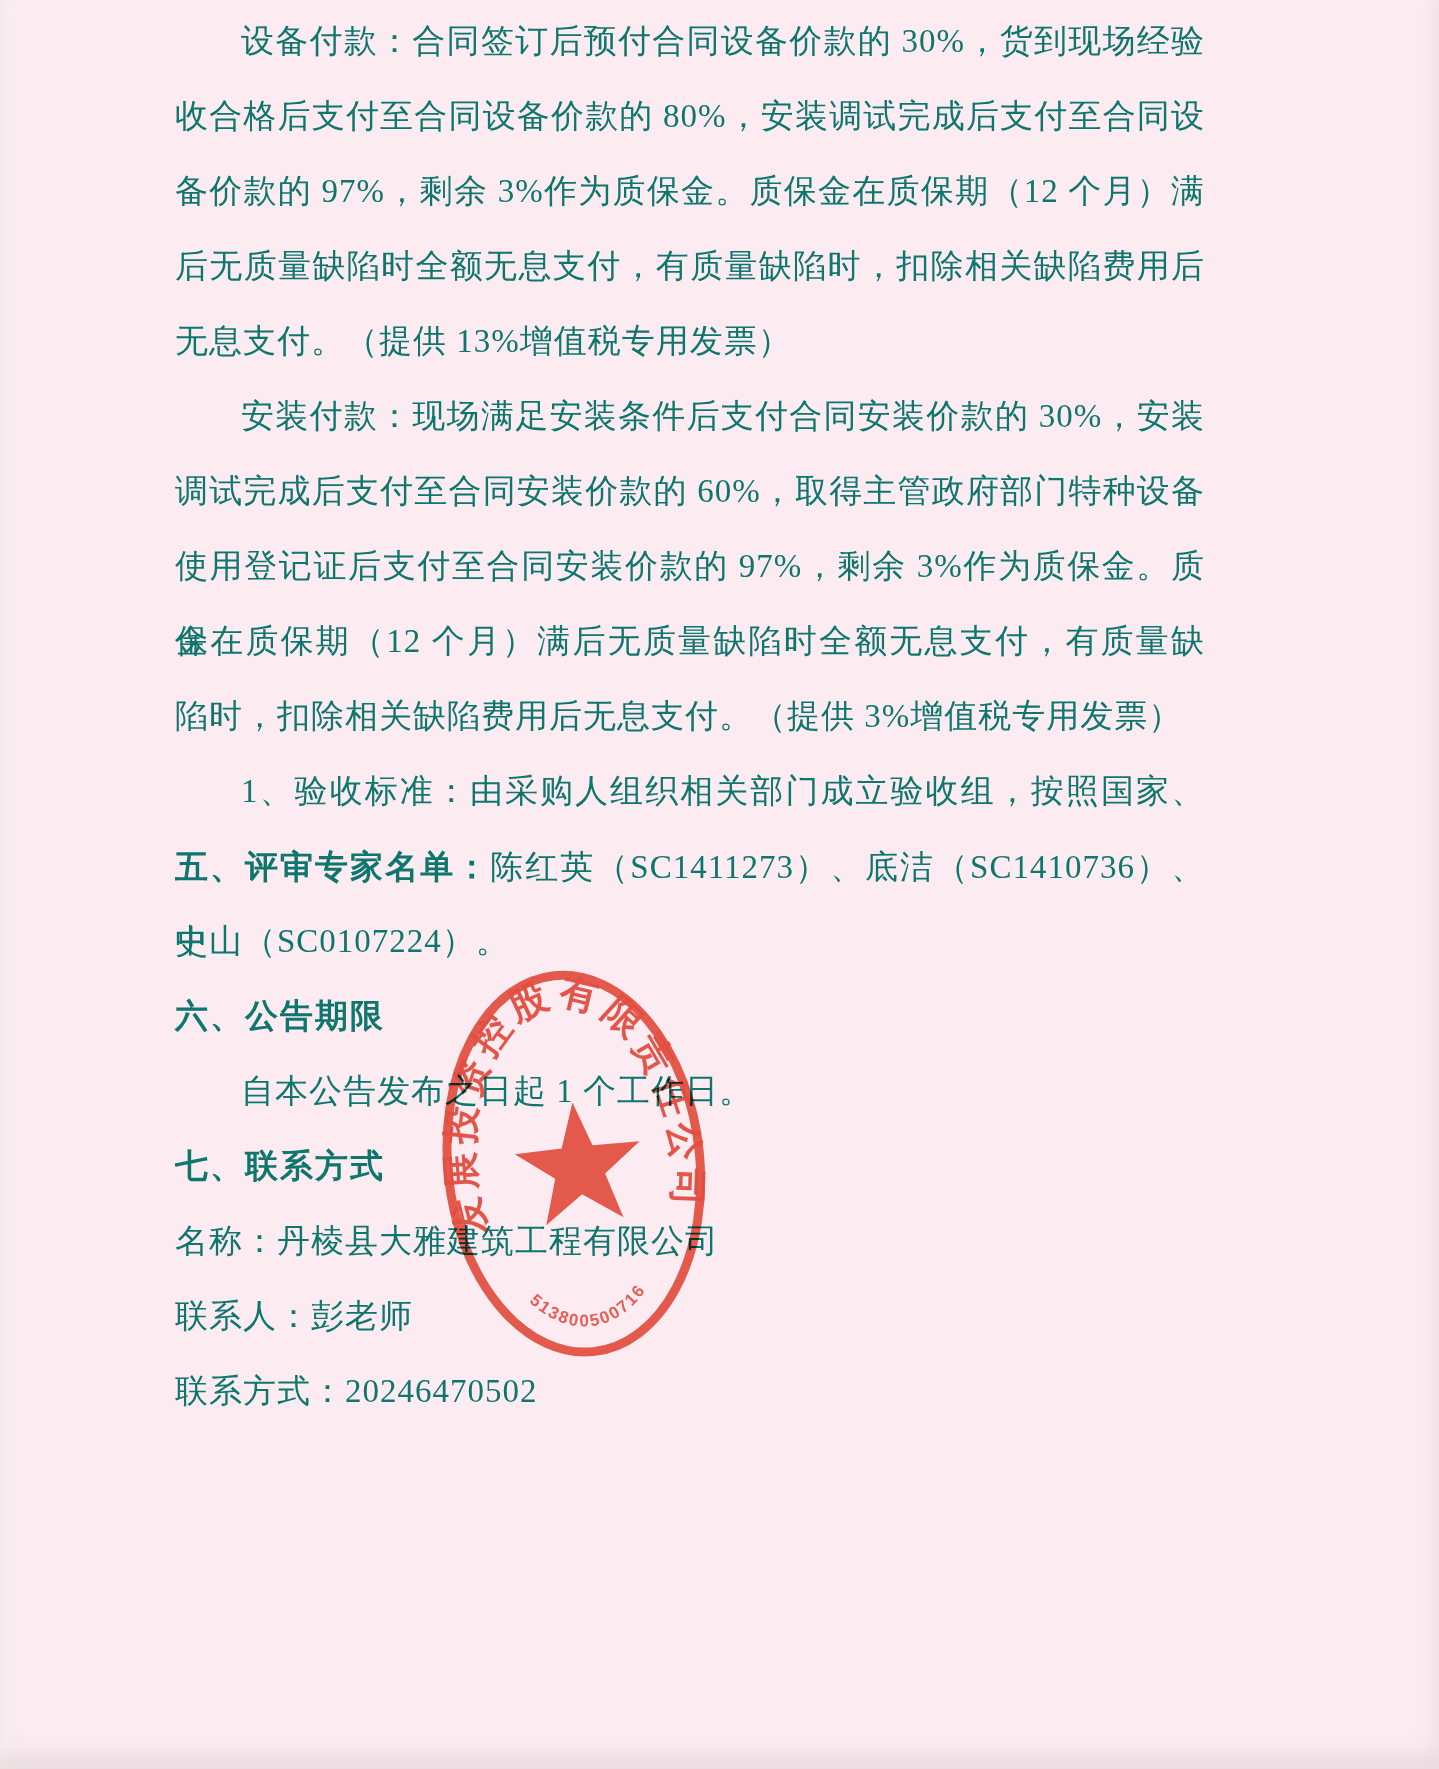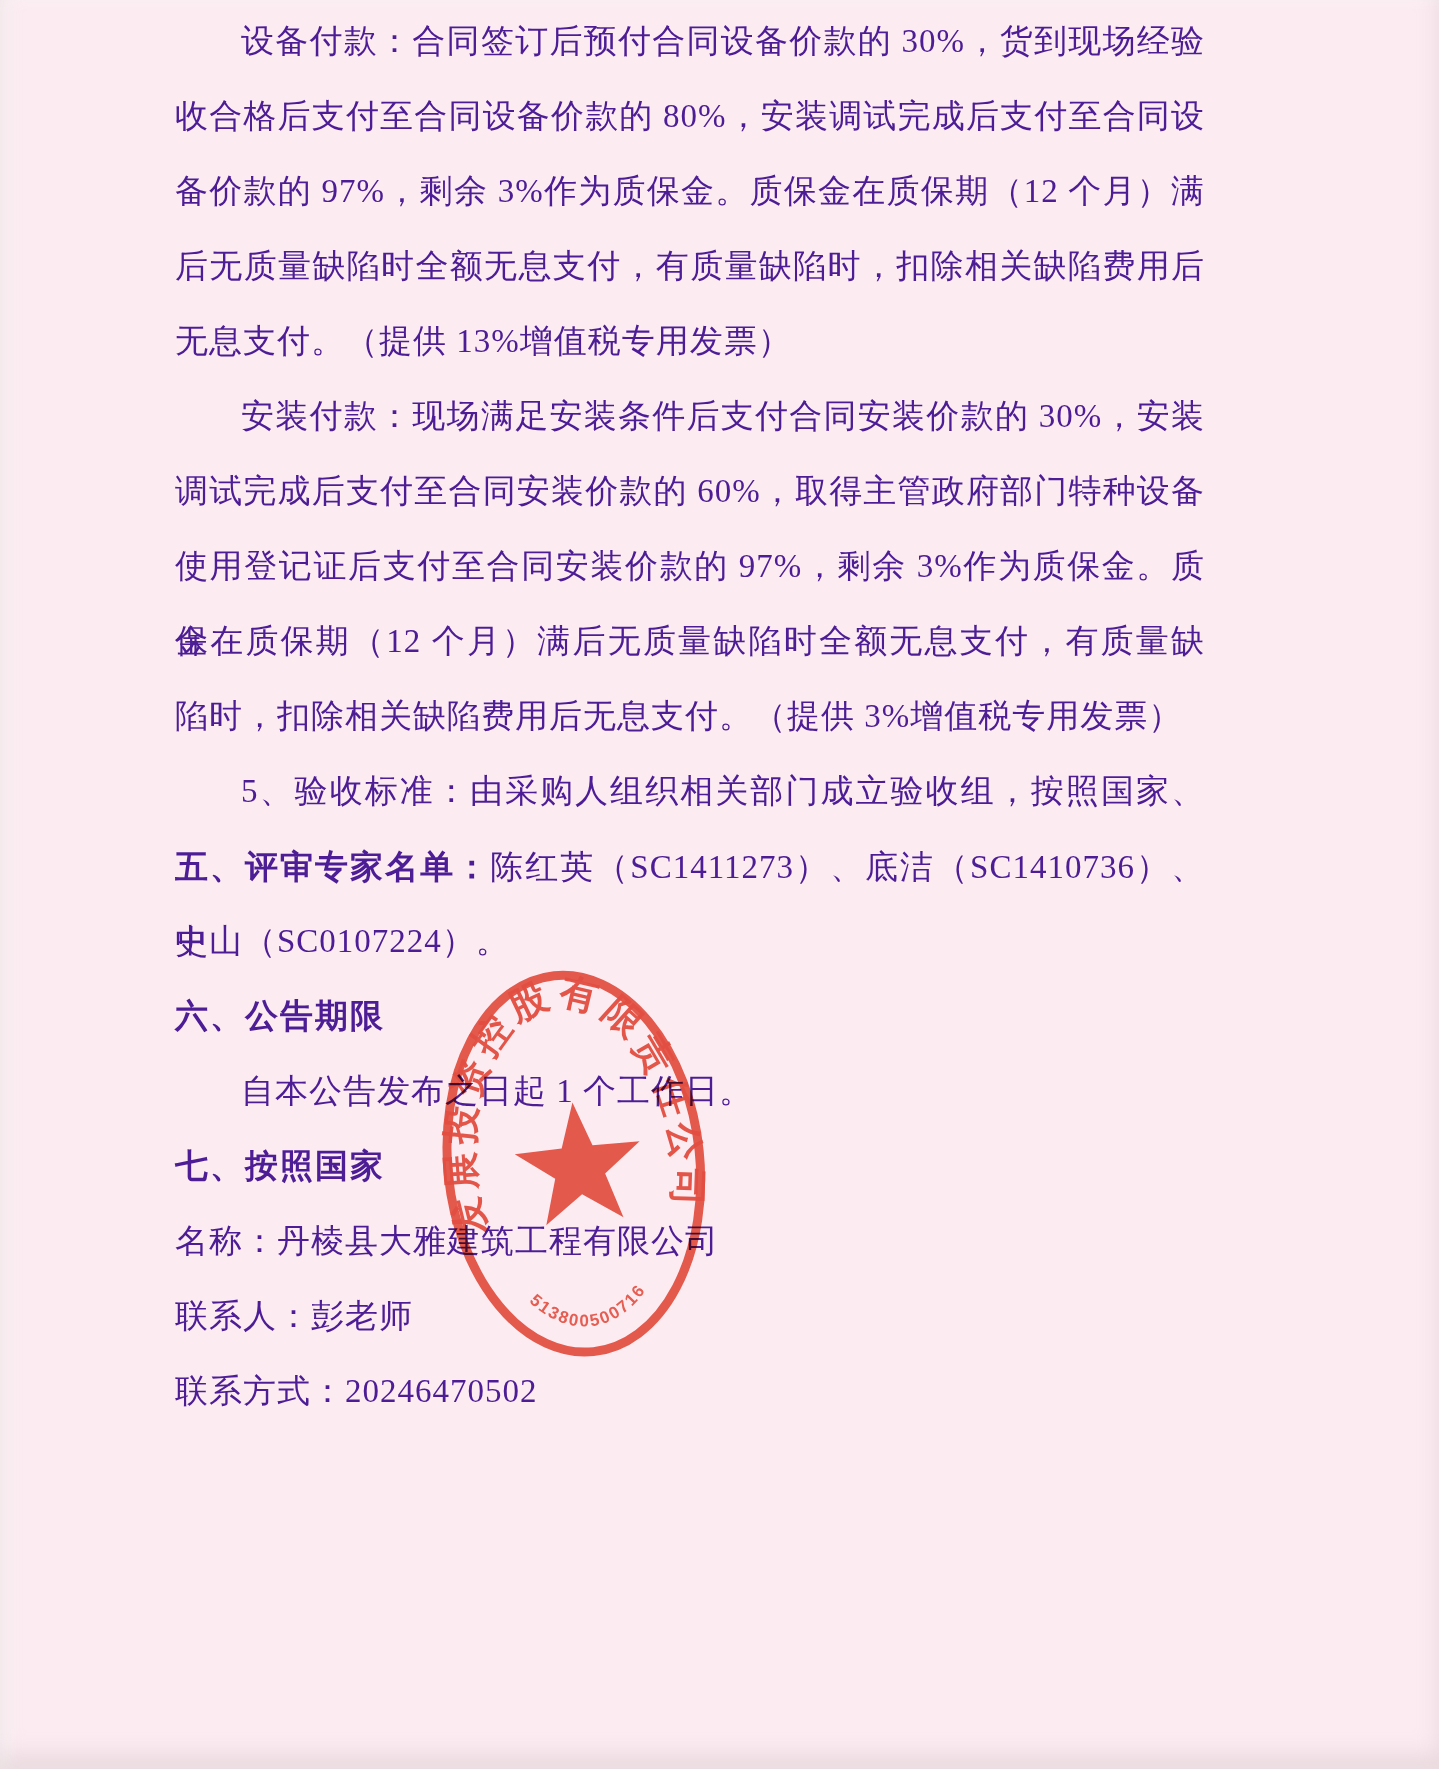--- a/index.html
+++ b/index.html
@@ -11,21 +11,21 @@
   }
   .page{
     position:relative;
     width:1439px;height:1769px;
     background:#fcecf2;
     box-shadow:inset 0 -14px 22px rgba(180,160,160,.25), inset 10px 0 14px rgba(255,255,255,.5);
   }
   .doc{
     position:absolute;
     left:175px;top:4px;width:1030px;
-    color:#4c1d95;
+    color:#0f766e;
   }
   .ln{
     margin:0;
     height:75px;
     line-height:75px;
     font-size:33px;
     letter-spacing:1px;
     white-space:nowrap;
   }
   .j{ 
@@ -79,26 +79,26 @@
     <p class="ln j i">设备付款：合同签订后预付合同设备价款的 30%，货到现场经验</p>
     <p class="ln j">收合格后支付至合同设备价款的 80%，安装调试完成后支付至合同设</p>
     <p class="ln j">备价款的 97%，剩余 3%作为质保金。质保金在质保期（12 个月）满</p>
     <p class="ln j">后无质量缺陷时全额无息支付，有质量缺陷时，扣除相关缺陷费用后</p>
     <p class="ln">无息支付。（提供 13%增值税专用发票）</p>
     <p class="ln j i">安装付款：现场满足安装条件后支付合同安装价款的 30%，安装</p>
     <p class="ln j">调试完成后支付至合同安装价款的 60%，取得主管政府部门特种设备</p>
     <p class="ln j">使用登记证后支付至合同安装价款的 97%，剩余 3%作为质保金。质保</p>
     <p class="ln j">金在质保期（12 个月）满后无质量缺陷时全额无息支付，有质量缺</p>
     <p class="ln">陷时，扣除相关缺陷费用后无息支付。（提供 3%增值税专用发票）</p>
-    <p class="ln j i">5、验收标准：由采购人组织相关部门成立验收组，按照国家、</p>
+    <p class="ln j i">1、验收标准：由采购人组织相关部门成立验收组，按照国家、</p>
     <p class="ln j"><span class="hb">五、评审专家名单：</span><span>陈红英（SC1411273）、底洁（SC1410736）、史</span></p>
     <p class="ln">中山（SC0107224）。</p>
     <p class="ln h">六、公告期限</p>
     <p class="ln i">自本公告发布之日起 1 个工作日。</p>
-    <p class="ln h">七、按照国家</p>
+    <p class="ln h">七、联系方式</p>
     <p class="ln">名称：丹棱县大雅建筑工程有限公司</p>
     <p class="ln">联系人：彭老师</p>
     <p class="ln">联系方式：20246470502</p>
   </div>
 
   <div class="seal">
     <svg width="292" height="414" viewBox="0 0 292 414" xmlns="http://www.w3.org/2000/svg">
       <ellipse cx="140" cy="205" rx="126" ry="189" fill="none" stroke="#e2402e" stroke-width="9" stroke-opacity="0.92"></ellipse>
       <path id="ringArc" d="M 49,273 A 100,160 0 1 1 231,273" fill="none"></path>
       <text class="ring-text" font-size="38">

